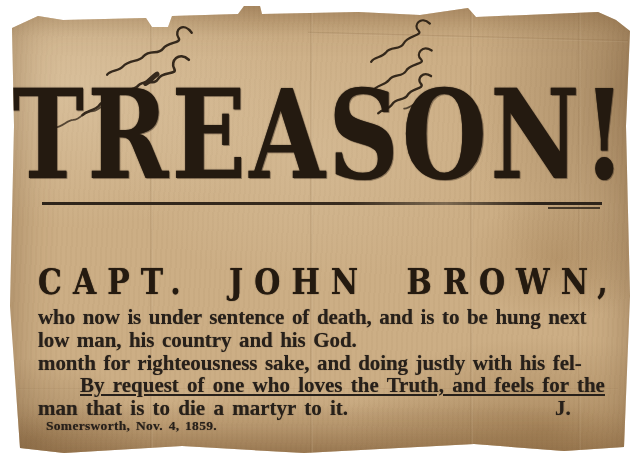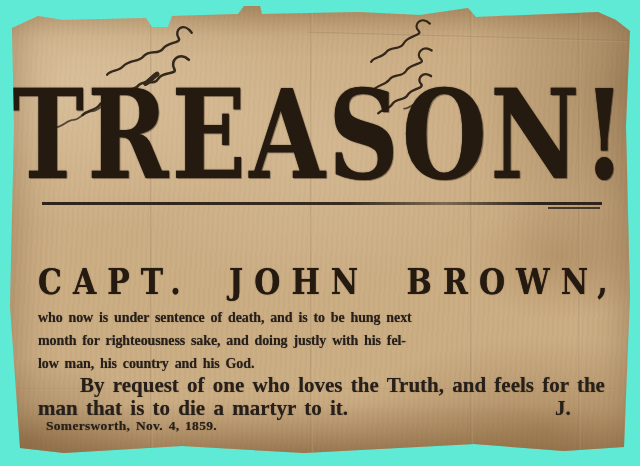--- a/index.html
+++ b/index.html
@@ -1,18 +1,18 @@
 <!DOCTYPE html>
 <html><head>
 <meta charset="utf-8">
 <style>
   html,body{margin:0;padding:0;background:#0b0908;}
   .stage{
     position:relative;width:640px;height:466px;overflow:hidden;
-    background:#5eead4;
+    background:#ffffff;
     font-family:"Liberation Serif", serif;
   }
   
   .paper{
     position:absolute;left:8px;top:6px;width:624px;height:452px;
     background-color:#ccae85;
     background-image:
       radial-gradient(ellipse 300px 200px at 12% 18%, rgba(242,227,200,0.32), transparent 70%),
       radial-gradient(ellipse 280px 190px at 48% 32%, rgba(238,221,192,0.22), transparent 70%),
       radial-gradient(ellipse 210px 320px at 98% 18%, rgba(92,62,30,0.30), transparent 72%),
@@ -64,23 +64,23 @@
   }
   .intro{top:206px;font-size:21px;line-height:24px;word-spacing:3px;letter-spacing:.2px;}
   .intro .l1{padding-left:42px;}
   .subject{
     top:254px;text-align:center;white-space:nowrap;
     font-family:"DejaVu Serif", serif;
     font-size:30px;line-height:38px;letter-spacing:11px;word-spacing:16px;
     transform:scaleY(1.18);transform-origin:50% 0;
     color:#241a10;text-shadow:0 0 1px rgba(36,26,16,0.9);
   }
-  .bodytext{top:300px;font-size:14px;line-height:23px;word-spacing:2.5px;letter-spacing:-.1px;}
+  .bodytext{top:300px;font-size:21px;line-height:23px;word-spacing:2.5px;letter-spacing:-.1px;}
   .closing{top:368px;font-size:21px;line-height:23px;word-spacing:3px;}
-  .closing .l1{padding-left:42px;}
+  .closing .l1{padding-left:42px;text-decoration:underline;}
   .closing .l2{position:relative;}
   .signature{position:absolute;left:517px;top:0;}
   .imprint{top:412px;left:38px;width:400px;font-size:13.5px;letter-spacing:.3px;word-spacing:2px;}
   
   .hw{position:absolute;opacity:.9;}
   .hw path{fill:none;stroke:#241a10;stroke-linecap:round;}
 </style>
 </head>
 <body>
 
@@ -113,22 +113,22 @@
     <div class="rule"></div>
     <div class="rule-dash"></div>
 
     <div class="print intro">
     </div>
 
     <div class="print subject">CAPT. JOHN BROWN,</div>
 
     <div class="print bodytext">
       <div>who now is under sentence of death, and is to be hung next</div>
+      <div>low man, his country and his God.</div>
       <div>month for righteousness sake, and doing justly with his fel-</div>
-      <div>low man, his country and his God.</div>
     </div>
 
     <div class="print closing">
       <div class="l1">By request of one who loves the Truth, and feels for the</div>
       <div class="l2">
         <span>man that is to die a martyr to it.</span>
         <span class="signature">J.</span>
       </div>
     </div>
 

